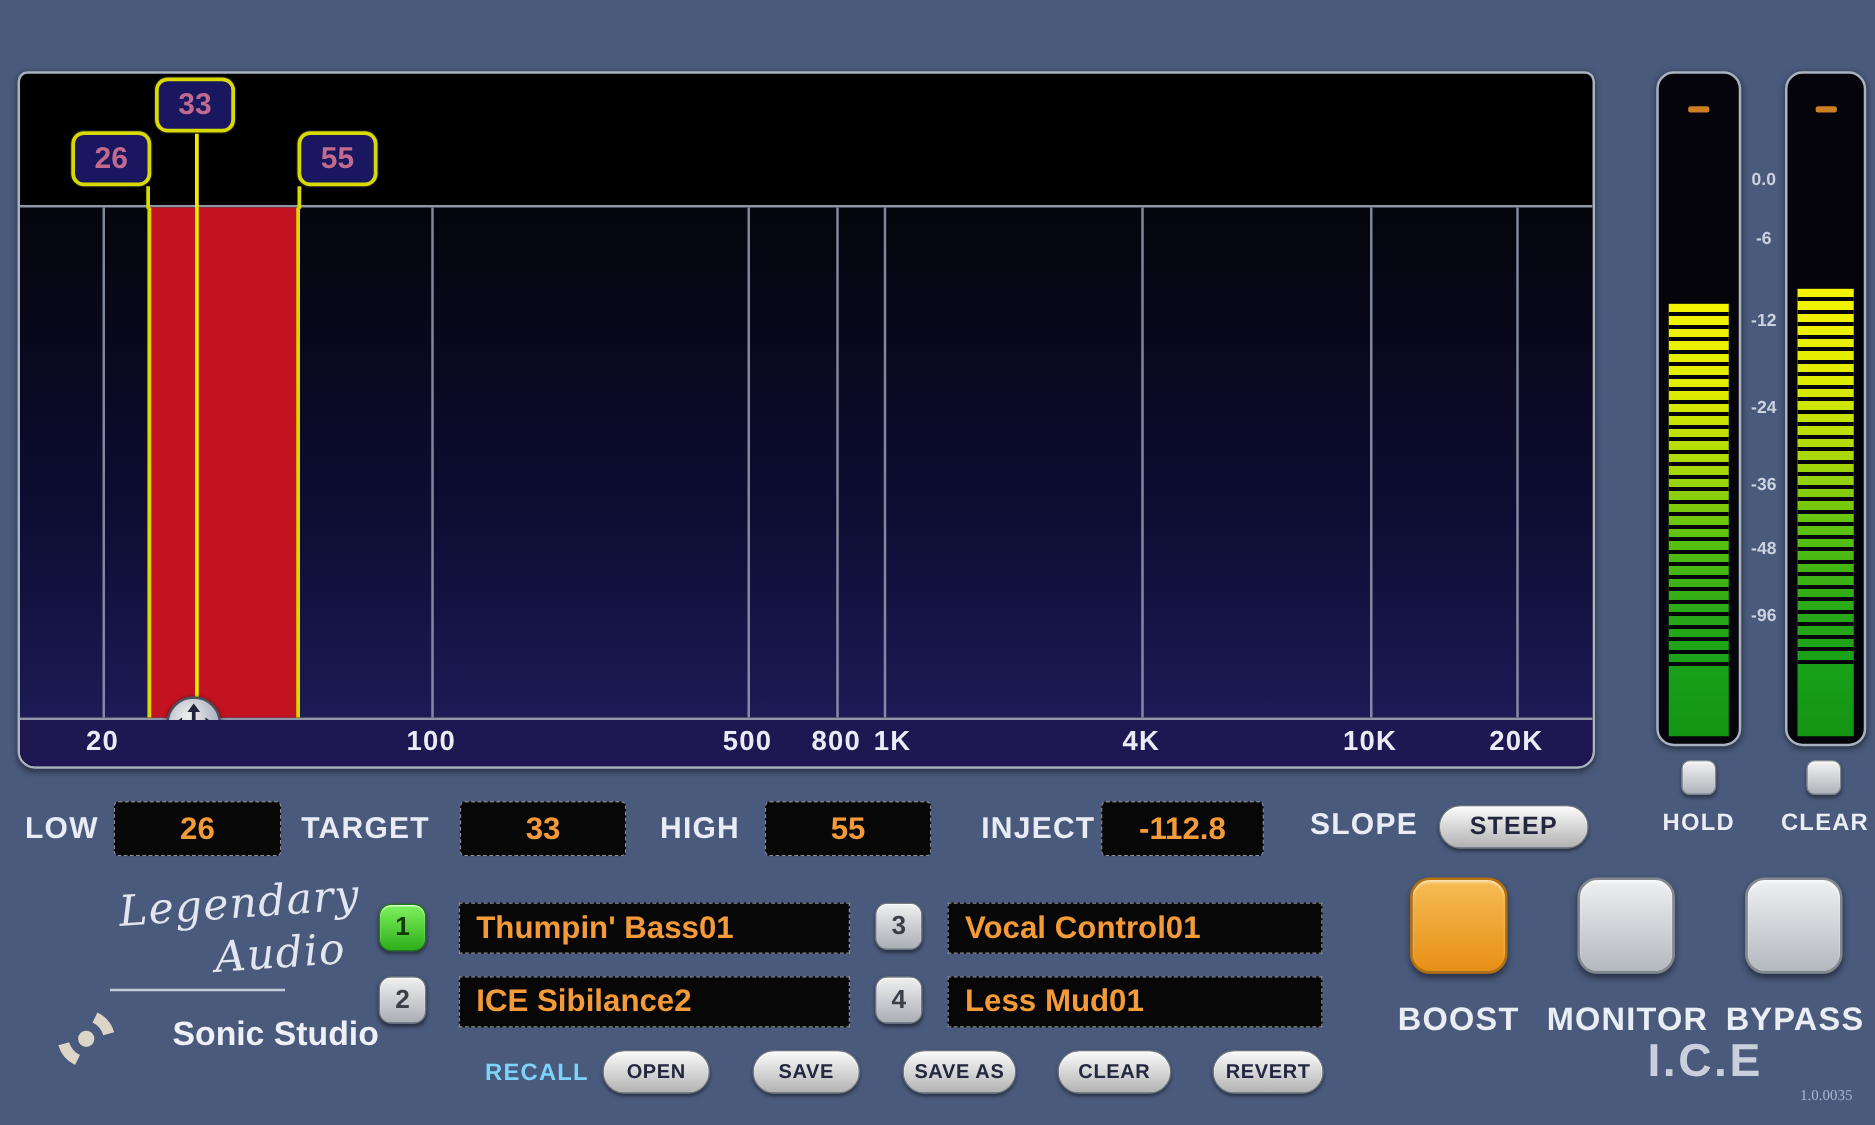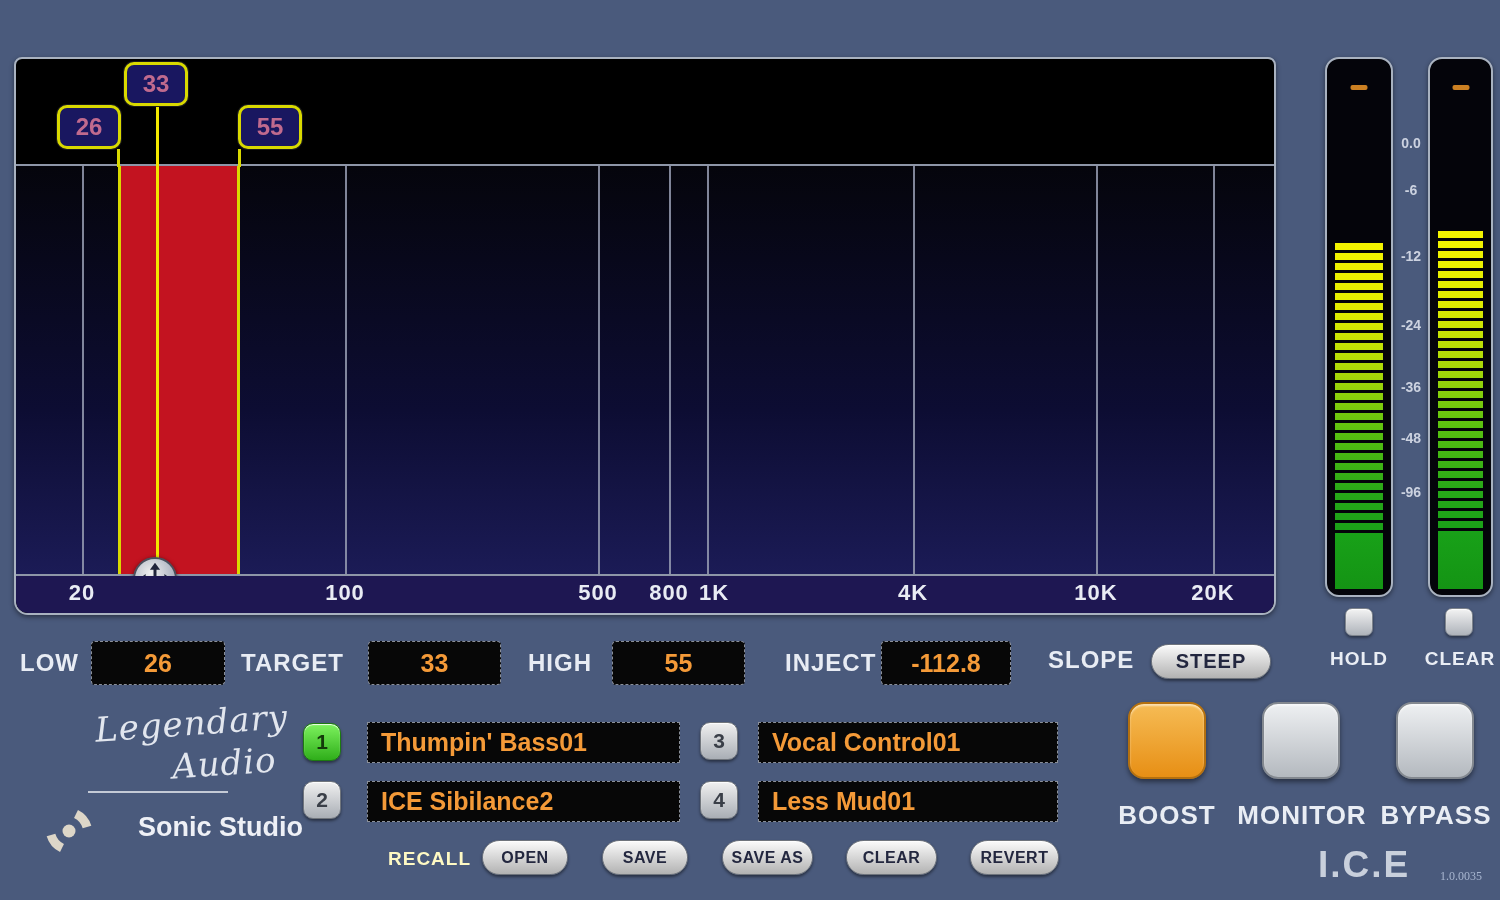--- a/index.html
+++ b/index.html
@@ -62,33 +62,33 @@
           background:linear-gradient(to bottom,#fbfbfb,#b2b2b2);
           border:1px solid #6f747c; box-shadow:0 2px 3px rgba(0,0,0,.45), inset 0 1px 1px rgba(255,255,255,.9);
           color:#23273f; font-weight:bold; text-align:center; }
   .slope-btn { width:120px; font-size:20px; line-height:33px; letter-spacing:1px; }
 
   
   .script { position:absolute; font-family:"DejaVu Serif", serif; font-style:italic;
             color:#e2e6ee; font-size:34px; transform:rotate(-4deg); letter-spacing:1px; }
   .divider { position:absolute; height:2px; background:#c4cad6; }
   .studio { position:absolute; color:#eef0f6; font-size:27px; font-weight:bold;margin-left:34px; }
-  .product { position:absolute; color:#c9d0dc; font-size:37px; font-weight:bold; letter-spacing:2px;margin-top:16px; }
+  .product { position:absolute; color:#c9d0dc; font-size:37px; font-weight:bold; letter-spacing:2px; }
   .version { position:absolute; color:#a8b6d0; font-size:12px;font-family:Liberation Serif, serif; }
 
   
   .numbtn { position:absolute; width:38px; height:38px; border-radius:10px;
             background:linear-gradient(to bottom,#f0f0f0,#a9aeb5); border:1px solid #70757c;
             color:#3a3f48; font-size:21px; font-weight:bold; text-align:center; line-height:36px;
             box-shadow:0 2px 3px rgba(0,0,0,.45), inset 0 1px 1px rgba(255,255,255,.9); }
   .numbtn.active { background:linear-gradient(to bottom,#7df25e,#2fae1a); border:1px solid #1d7a10;
                    color:#143a0a; }
   .preset-field { position:absolute; height:41px; background:#070707; border:1px dashed #8a8f98;
                   color:#f49a38; font-size:25px; font-weight:bold; line-height:39px; padding-left:13px; }
-  .recall { position:absolute; color:#fef9c3; font-size:19px; font-weight:bold; letter-spacing:1px; }
+  .recall { position:absolute; color:#7dd3fc; font-size:19px; font-weight:bold; letter-spacing:1px; }
   .file-btn { font-size:16px; line-height:33px; letter-spacing:.5px; }
 
   
   .bigbtn { position:absolute; width:78px; height:77px; border-radius:16px;
             box-shadow:0 3px 5px rgba(0,0,0,.45), inset 0 2px 2px rgba(255,255,255,.55); }
   .bigbtn.orange { background:linear-gradient(to bottom,#f6bc55,#e78f15); border:2px solid #b4700f; }
   .bigbtn.grey { background:linear-gradient(to bottom,#eef0f2,#b4b9bf); border:2px solid #83888f; }
   .bigbtn-label { position:absolute; transform:translateX(-50%); color:#e9edf4;
                   font-size:26px; font-weight:bold; letter-spacing:1px; }
 </style>

